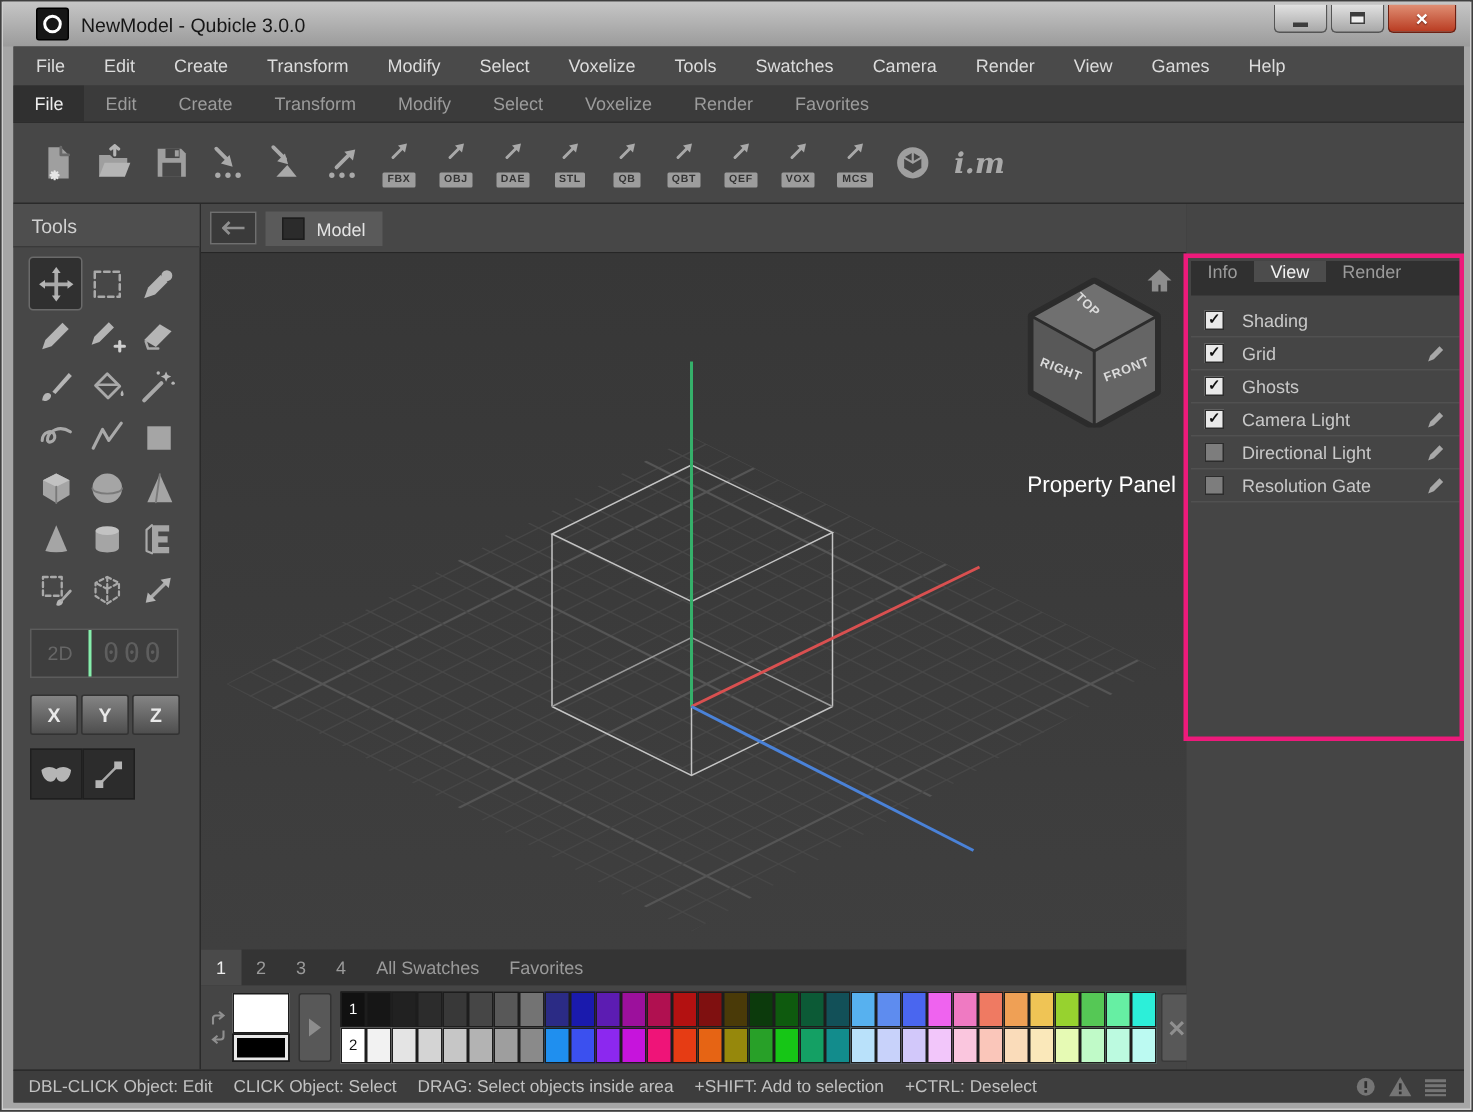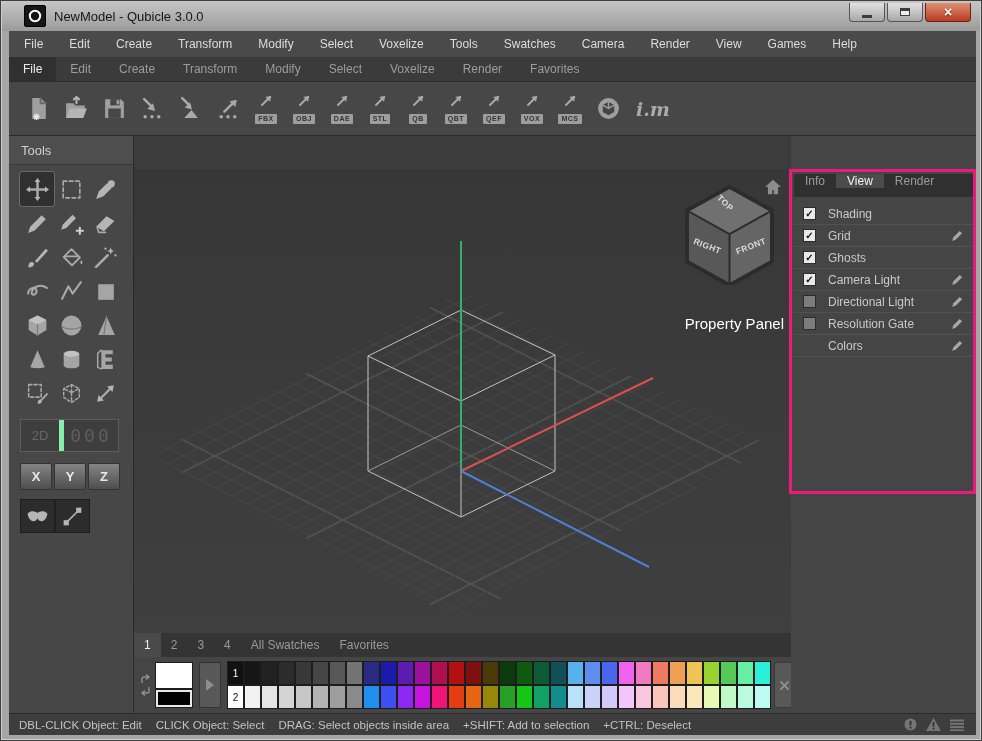--- a/index.html
+++ b/index.html
@@ -36,21 +36,21 @@
     padding:1px 3px;margin-top:1px;border-radius:1px;line-height:8px;}
   .tb-im{font-family:"DejaVu Serif",serif;font-style:italic;font-weight:bold;font-size:19px;color:#a9a9a9;width:52px;text-align:center;}
   
   .tools-panel{position:absolute;left:0;top:105px;width:125px;height:577px;background:#474747;border-right:1px solid #2a2a2a;box-sizing:border-box;}
   .tools-header{height:28px;background:#4e4e4e;border-bottom:1px solid #3a3a3a;color:#d0d0d0;font-size:13px;
     display:flex;align-items:center;padding-left:12px;}
   #tool-grid{position:absolute;left:11px;top:36px;display:grid;grid-template-columns:repeat(3,34px);grid-auto-rows:34px;}
   .tool-btn{display:flex;align-items:center;justify-content:center;border-radius:2px;}
   .tool-btn.active{background:#303030;outline:1px solid #6a6a6a;}
   #twod-widget{position:absolute;left:11px;top:283px;width:99px;height:33px;display:flex;border:1px solid #5c5c5c;background:#3e3e3e;box-sizing:border-box;}
-  .twod{width:38px;border-right:5px solid #86efac;color:#666;display:flex;align-items:center;justify-content:center;font-size:13px;}
+  .twod{width:38px;border-right:2px solid #86efac;color:#666;display:flex;align-items:center;justify-content:center;font-size:13px;}
   .counter{flex:1;color:#5e5e5e;font-family:"DejaVu Sans Mono",monospace;font-size:18px;letter-spacing:3px;
     display:flex;align-items:center;justify-content:center;}
   #axis-buttons{position:absolute;left:11px;top:327px;width:100px;height:27px;display:flex;gap:2px;}
   .axis-btn{flex:1;background:linear-gradient(#848484,#4e4e4e);border:1px solid #333;color:#e9e9e9;font-weight:bold;
     font-size:13px;display:flex;align-items:center;justify-content:center;border-radius:2px;}
   #toggle-buttons{position:absolute;left:11px;top:363px;display:flex;}
   .toggle-btn{width:33px;height:32px;background:#2c2c2c;border:1px solid #1f1f1f;display:flex;align-items:center;justify-content:center;}
   
   .center-col{position:absolute;left:125px;top:105px;width:657px;height:577px;}
   .vp-topstrip{position:absolute;left:0;top:0;width:657px;height:33px;background:#474747;border-bottom:1px solid #262626;box-sizing:border-box;}
@@ -430,20 +430,31 @@
             <svg width="25" height="25" viewBox="0 0 24 24" fill="none" stroke="#a9a9a9" stroke-width="1.8" stroke-linecap="round" stroke-linejoin="round">
               <path d="M7 17L17 7" stroke-width="1.6"></path>
               <rect x="3.5" y="15.5" width="5" height="5" fill="#b5b5b5" stroke="none"></rect>
               <rect x="15.5" y="3.5" width="5" height="5" fill="#b5b5b5" stroke="none"></rect>
             </svg>
           </div>
         </div>
     </div>
 
     <div class="center-col">
+      <div class="vp-topstrip">
+        <div class="back-btn">
+          <svg width="16" height="10" viewBox="0 0 16 10">
+              <path d="M5 1L1 5l4 4M1 5h14" stroke="#8f8f8f" stroke-width="1.8" fill="none"></path>
+            </svg>
+        </div>
+        <div class="model-tab">
+          <span class="model-icon"></span>
+          <span>Model</span>
+        </div>
+      </div>
 
       <div class="viewport">
         <svg id="vp-svg" width="657" height="464">
             <defs>
               <clipPath id="floor">
                 <polygon points="17,287 327,122 637,277 327,452"></polygon>
               </clipPath>
             </defs>
             <g clip-path="url(#floor)">
               <line x1="-23" y1="307" x2="657" y2="-33" stroke="#474747" stroke-width="1"></line>
@@ -662,29 +673,20 @@
             </div>
             <div class="prop-row">
               <div class="checkbox"></div>
               <div class="prop-label">Resolution Gate</div>
               <div class="pencil-btn">
                 <svg width="13" height="13" viewBox="0 0 24 24">
                   <path d="M2 22l2.5-7L16 3.5 20.5 8 9 19.5z" fill="#a8a8a8"></path>
                 </svg>
               </div>
             </div>
-            <div class="prop-row">
-              <div class="cb-spacer"></div>
-              <div class="prop-label">Colors</div>
-              <div class="pencil-btn">
-                <svg width="13" height="13" viewBox="0 0 24 24">
-                  <path d="M2 22l2.5-7L16 3.5 20.5 8 9 19.5z" fill="#a8a8a8"></path>
-                </svg>
-              </div>
-            </div>
           </div>
       </div>
       <div class="pp-highlight" id="pp-highlight" style="border-color: rgb(237, 26, 123);"></div>
     </div>
 
     <div class="statusbar">
       <span id="status-hints"><span class="hint">DBL-CLICK Object: Edit</span><span class="hint">CLICK Object: Select</span><span class="hint">DRAG: Select objects inside area</span><span class="hint">+SHIFT: Add to selection</span><span class="hint">+CTRL: Deselect</span></span>
       <div class="status-icons">
         <svg width="13" height="13" viewBox="0 0 13 13">
             <circle cx="6.5" cy="6.5" r="6" fill="#757575"></circle>

